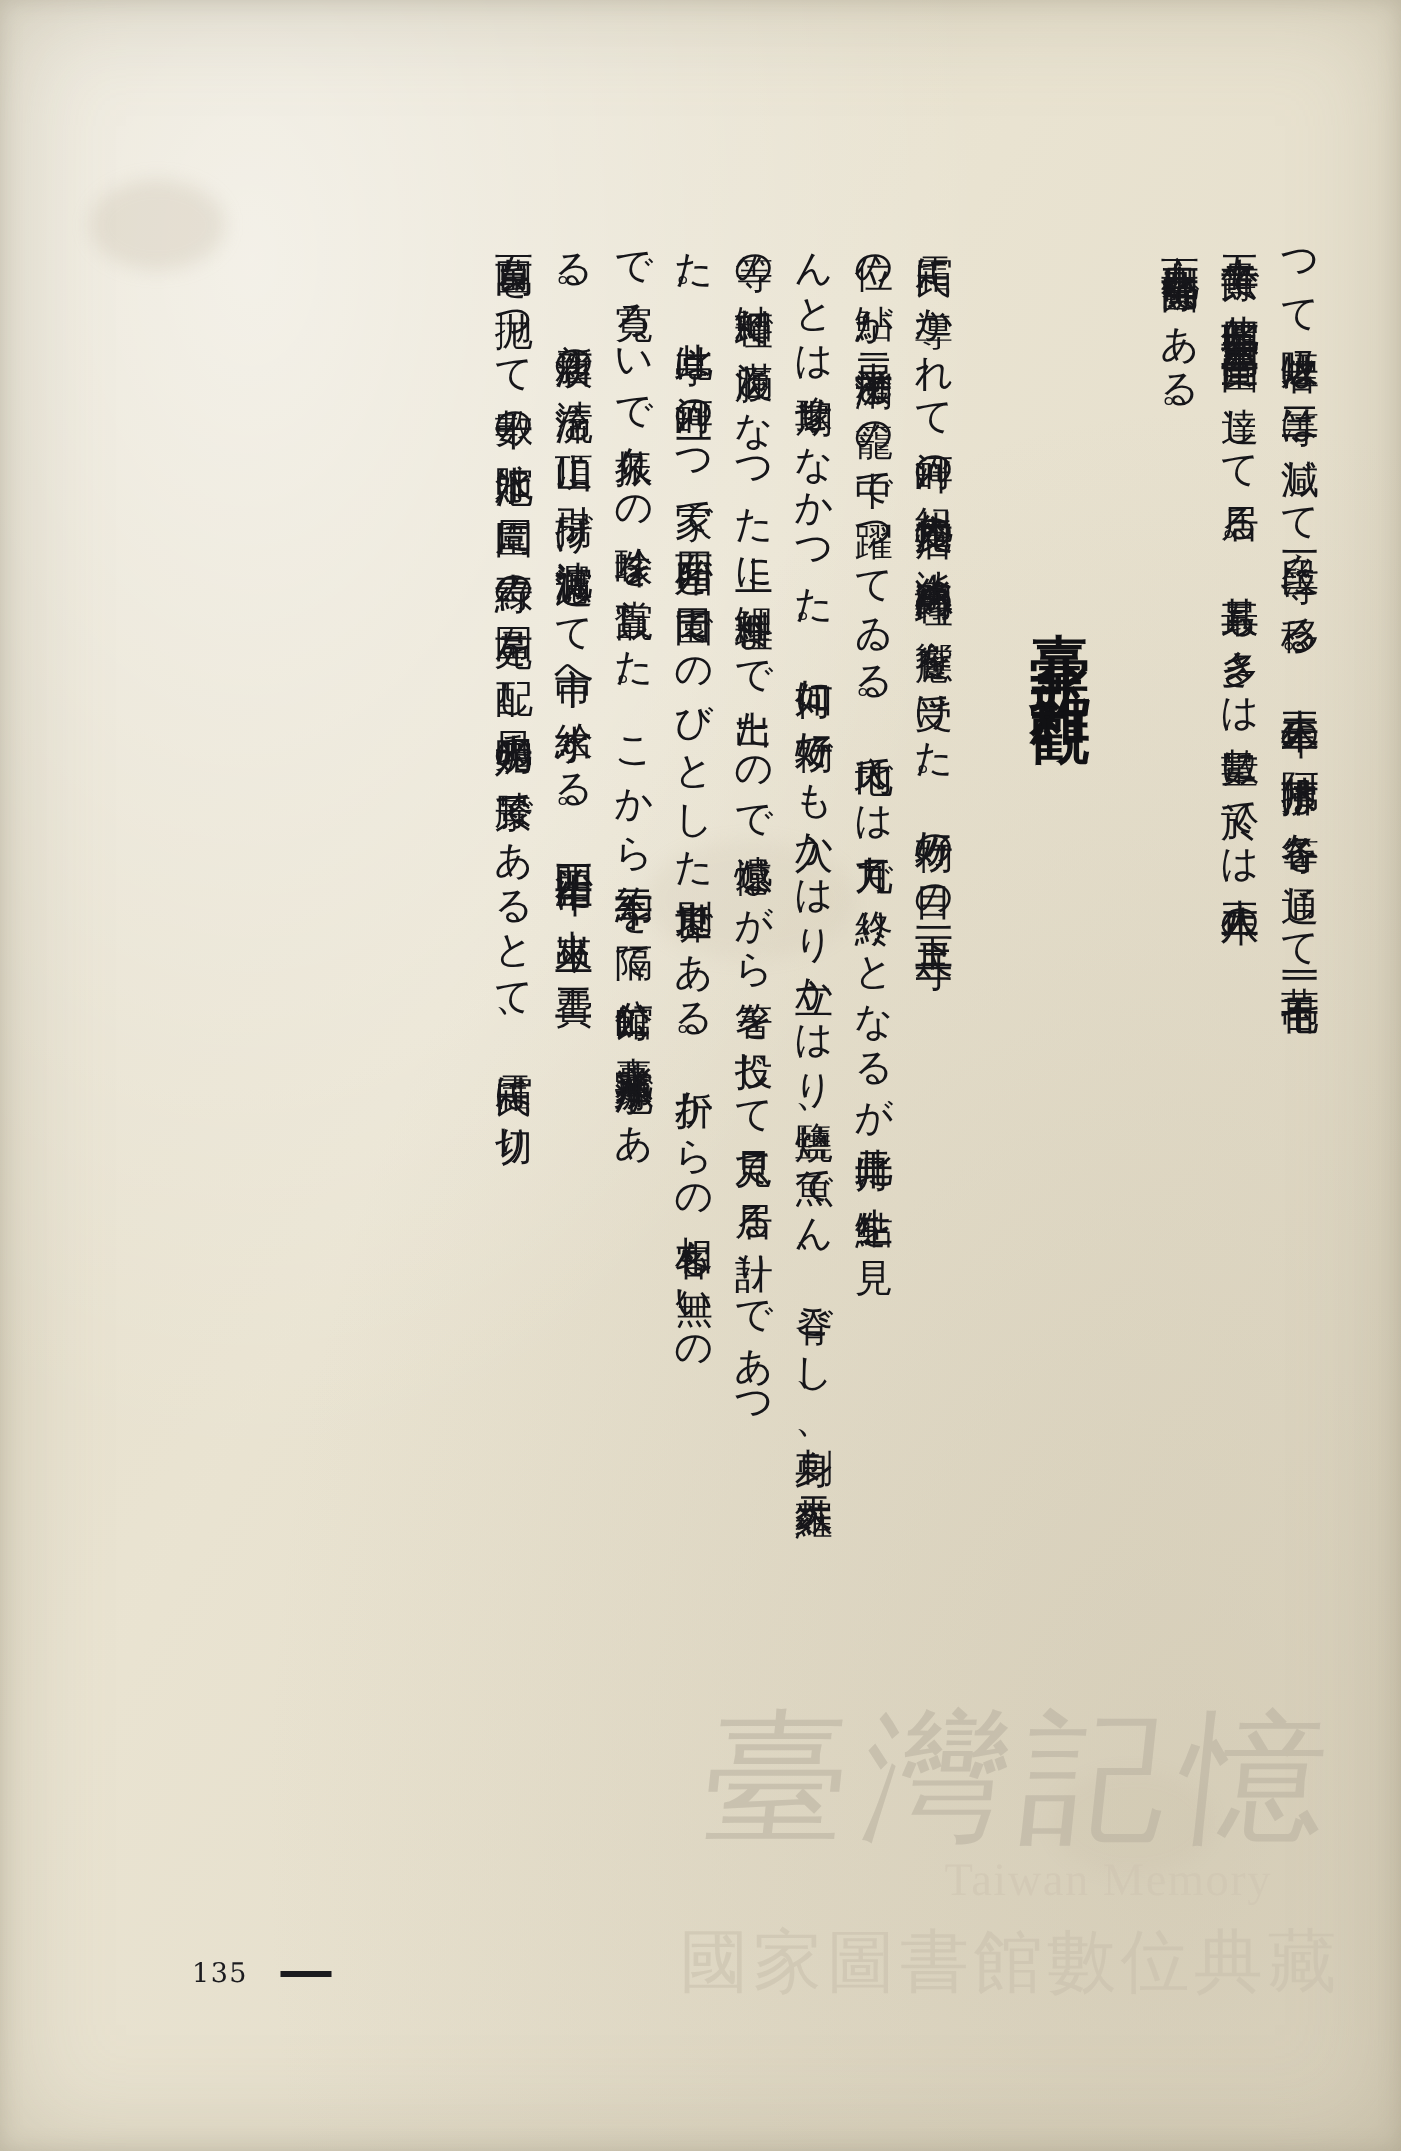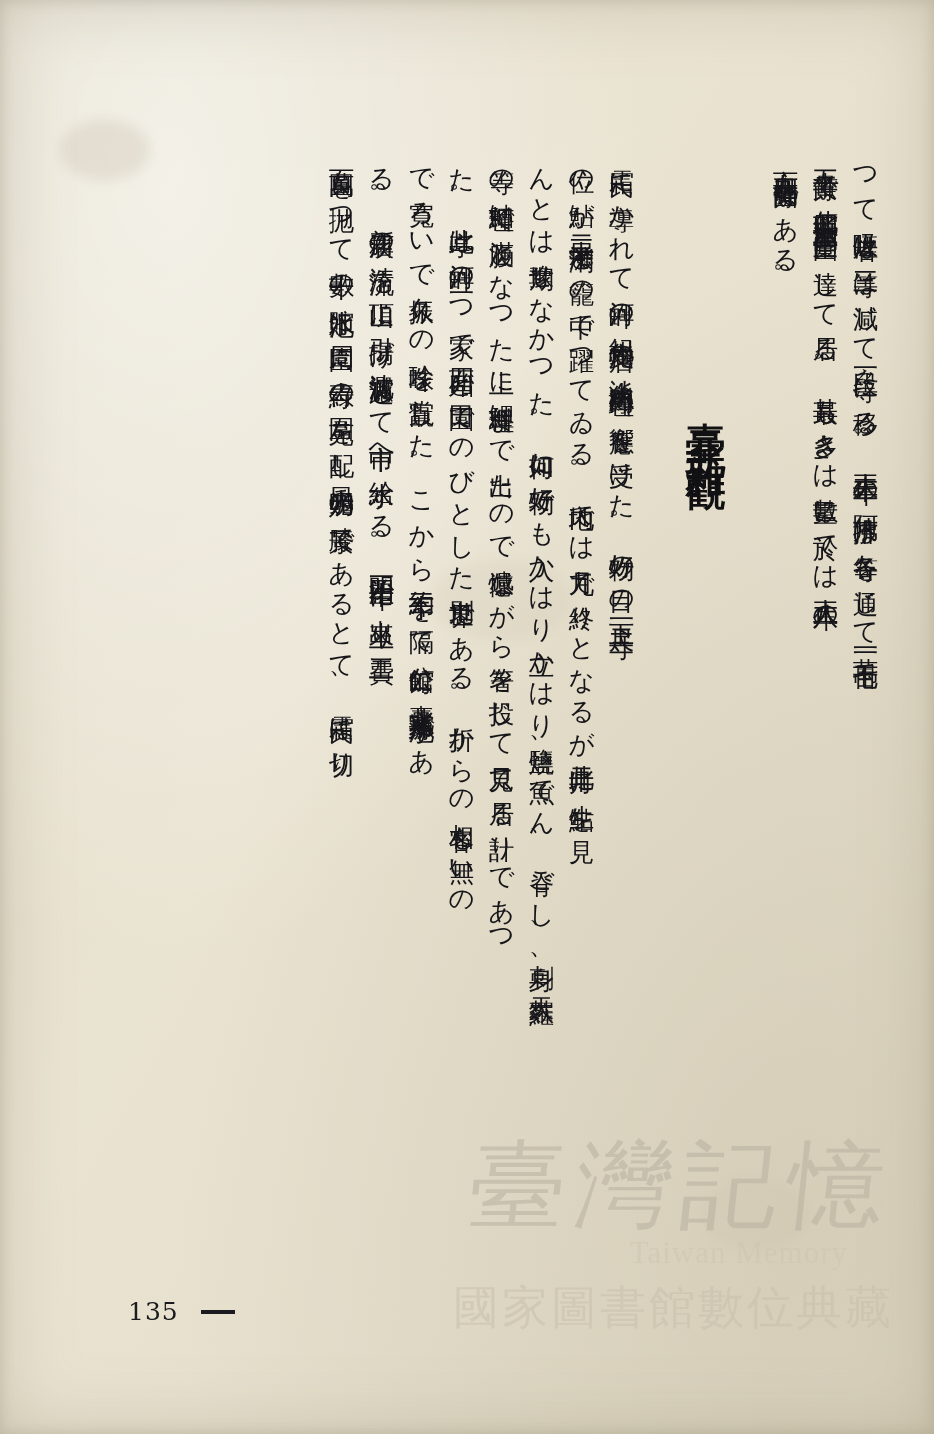--- a/index.html
+++ b/index.html
@@ -77,21 +77,21 @@
     box-sizing: border-box;
   }
 
   .spacer-col { width: 30px; height: 1105px; }
 
   
   .folio {
     position: absolute;
     left: 128px;
     bottom: 108px;
-    font-size: 25px;
+    font-size: 18px;
     color: #1b1b1f;
     letter-spacing: 1px;
     font-family: "DejaVu Serif", "Liberation Serif", serif;
     display: flex;
     align-items: center;
     gap: 22px;
     z-index: 4;
   }
   .folio .rule {
     display: inline-block;

